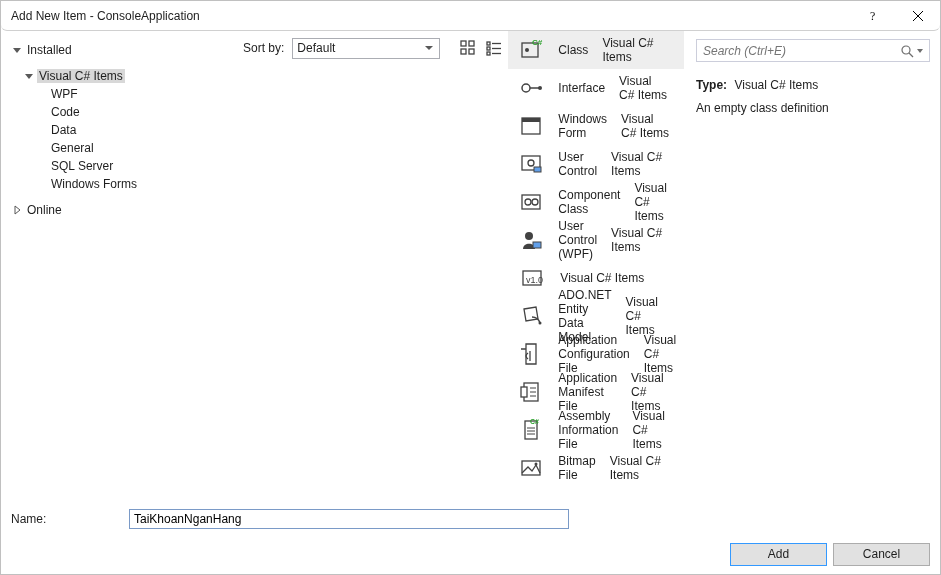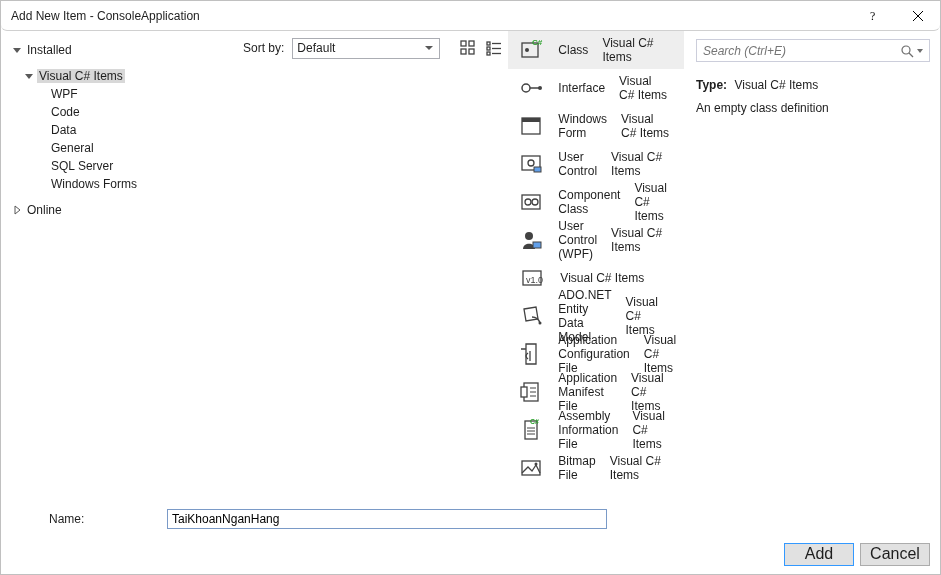--- a/index.html
+++ b/index.html
@@ -143,47 +143,46 @@
   .search-box .sicon { width:16px;height:16px;display:flex;align-items:center;justify-content:center; }
   .details { padding-top: 14px; font-size:12px; line-height: 1.6; }
   .details .type-label { font-weight: bold; padding-right:4px;}
   .details .desc { margin-top: 4px; }
   
   .name-row {
     height: 30px;
     display:flex;
     align-items:center;
     padding: 0 10px;
-    margin-left: 38px;
   }
   .name-row .nlabel { width: 118px; }
   .name-row input {
     width: 440px;
     height: 20px;
     border: 1px solid #7a9ac7;
     padding: 0 4px;
     font-size:12px;
     outline: none;
   }
   
   .footer {
     height: 40px;
     display:flex;
     align-items:center;
     justify-content:flex-end;
     gap: 6px;
     padding: 0 10px;
   }
   .footer .btn {
-    width: 70px;
+    width: 97px;
     height: 23px;
     border: 1px solid #acacac;
     background: #e1e1e1;
     display:flex;align-items:center;justify-content:center;
-    font-size:16px;
+    font-size:12px;
   }
   .footer .btn.primary {
     border: 1px solid #3399ff;
   }
   
   .template-list::-webkit-scrollbar { width: 17px; }
   .template-list::-webkit-scrollbar-thumb { background:#c2c3c9; }
   .template-list::-webkit-scrollbar-track { background:#f5f5f5; }
 </style>
 </head>

